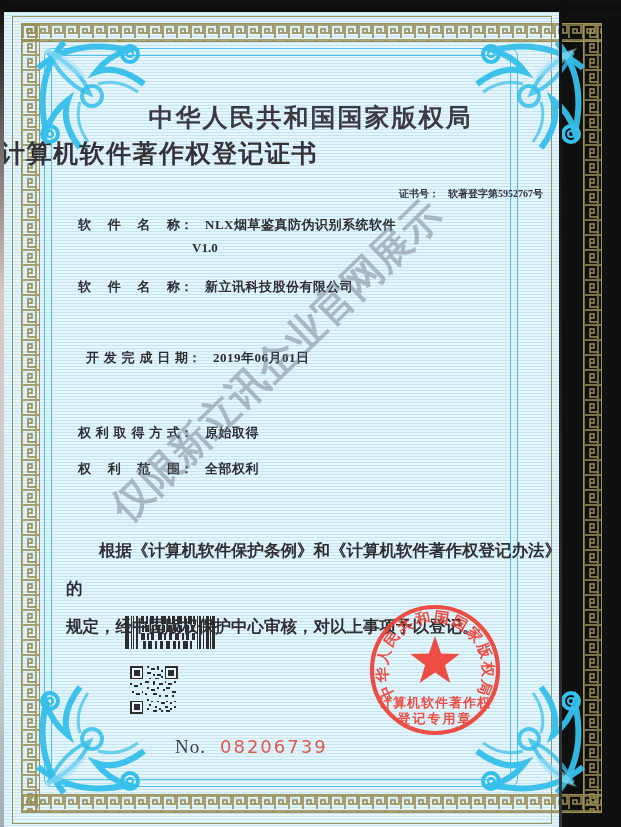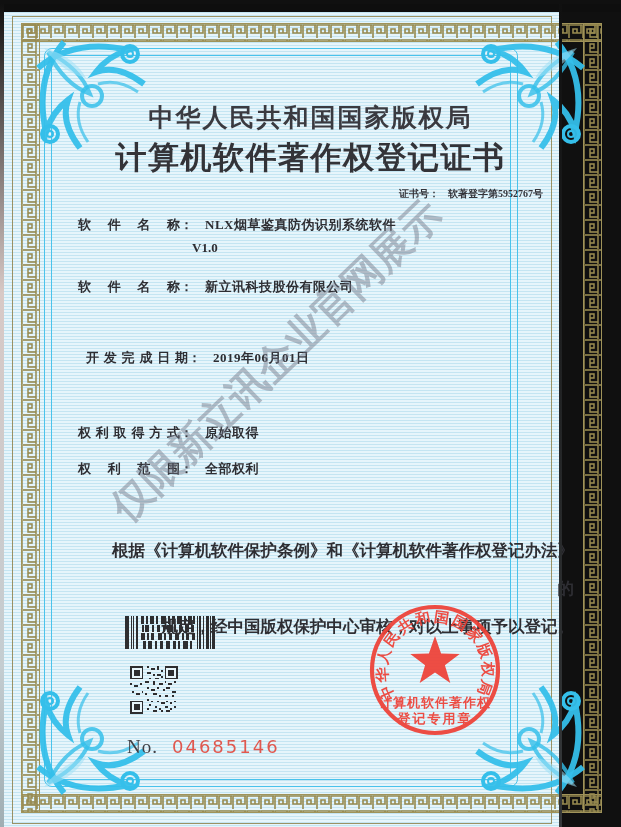--- a/index.html
+++ b/index.html
@@ -27,43 +27,43 @@
   .pin2{position:absolute;left:51px;top:51px;right:51px;bottom:51px;
         border:1.5px solid #49c3ec;border-radius:6px;z-index:3;}
   .flourish{position:absolute;width:122px;height:122px;z-index:4;}
   .fl-tl{left:34px;top:34px;}
   .fl-tr{left:465px;top:34px;transform:scaleX(-1);}
   .fl-bl{left:34px;top:671px;transform:scaleY(-1);}
   .fl-br{left:465px;top:671px;transform:scale(-1,-1);}
   
   .authority{position:absolute;left:0;top:97px;width:621px;text-align:center;
              font-size:25px;font-weight:700;letter-spacing:2px;color:#3a3a40;z-index:5;}
-  .cert-title{position:absolute;left:0;top:133px;width:621px;text-align:center;
-              font-size:31px;font-weight:700;letter-spacing:1.5px;color:#333338;z-index:5;}
+  .cert-title{position:absolute;left:0;top:133px;width:621px;text-align:left;
+              font-size:25px;font-weight:700;letter-spacing:1.5px;color:#333338;z-index:5;}
   .cert-no-line{position:absolute;left:0;top:183px;width:543px;text-align:right;
                 font-size:10px;font-weight:700;color:#34343a;z-index:5;}
   .cert-no-line .lbl{margin-right:9px;}
   
   .row{position:absolute;left:78px;font-size:13px;font-weight:700;color:#2e2e33;
        white-space:nowrap;z-index:5;}
   .row .flabel{display:inline-block;width:102px;text-align:justify;text-align-last:justify;}
   .row .colon{display:inline-block;}
   .row .fvalue{display:inline-block;margin-left:12px;letter-spacing:.5px;}
   .r0{top:212px;} .r0b{top:236px;left:192px;} .r1{top:274px;}
   .r2{top:345px;margin-left:8px;} .r3{top:383px;} .r4{top:420px;} .r5{top:456px;} .r6{top:492px;}
   
   .statement{position:absolute;left:66px;top:528px;width:508px;font-size:16.5px;
-             font-weight:700;color:#2e2e33;line-height:38px;z-index:5;text-align:right;}
+             font-weight:700;color:#2e2e33;line-height:38px;z-index:5;}
   .statement .st1{text-indent:2em;}
   
   .barcode{position:absolute;left:125px;top:612px;width:90px;height:33px;z-index:5;}
   .qrcode{position:absolute;left:130px;top:662px;width:48px;height:48px;z-index:5;}
   
   .serial{position:absolute;left:127px;top:732px;z-index:5;white-space:nowrap;}
-  .serial .no{font-size:19px;color:#3f4045;letter-spacing:1px;}
+  .serial .no{font-size:19px;color:#3f4045;letter-spacing:1px;margin-left:48px;}
   .serial .num{font-family:"DejaVu Sans","Liberation Sans",sans-serif;font-size:18px;
                letter-spacing:2px;margin-left:10px;font-weight:500;}
   
   .seal{position:absolute;left:365px;top:596px;width:140px;height:140px;z-index:7;opacity:.93;}
   .issue-date{position:absolute;left:372px;top:727px;width:130px;text-align:center;
               font-size:17px;font-weight:700;color:#26262b;letter-spacing:.5px;z-index:8;}
   
   .watermark{position:absolute;left:118px;top:482px;transform:rotate(-44deg);
              transform-origin:0 50%;font-size:40px;font-weight:600;letter-spacing:0;
              color:rgba(110,116,130,.45);white-space:nowrap;z-index:6;pointer-events:none;}
@@ -318,21 +318,21 @@
         <rect x="23" y="21" width="1" height="1"></rect>
       <rect x="12" y="23" width="2" height="1"></rect>
         <rect x="16" y="23" width="1" height="1"></rect>
         <rect x="9" y="22" width="1" height="1"></rect>
         <rect x="19" y="23" width="2" height="1"></rect>
     </g>
   </svg>
 
   <div class="serial">
     <span class="no">No.</span>
-    <span class="num" id="serial-num" style="color: rgb(224, 88, 79);">04685146</span>
+    <span class="num" id="serial-num" style="color: rgb(224, 88, 79);">08206739</span>
   </div>
 
   <svg class="seal" viewBox="0 0 140 140">
     <defs>
       <path id="sealArcPath" d="M30.7,97.5 A48,48 0 1 1 109.3,97.5" fill="none"></path>
     </defs>
     <circle cx="70" cy="70" r="63" fill="none" stroke="#ee4137" stroke-width="4.2"></circle>
     <text font-size="14.5" font-weight="700" fill="#ee4137" letter-spacing="2" font-family="Liberation Serif, DejaVu Serif, serif">
       <textPath href="#sealArcPath" startOffset="0" textLength="206" lengthAdjust="spacingAndGlyphs">中华人民共和国国家版权局</textPath>
     </text>

